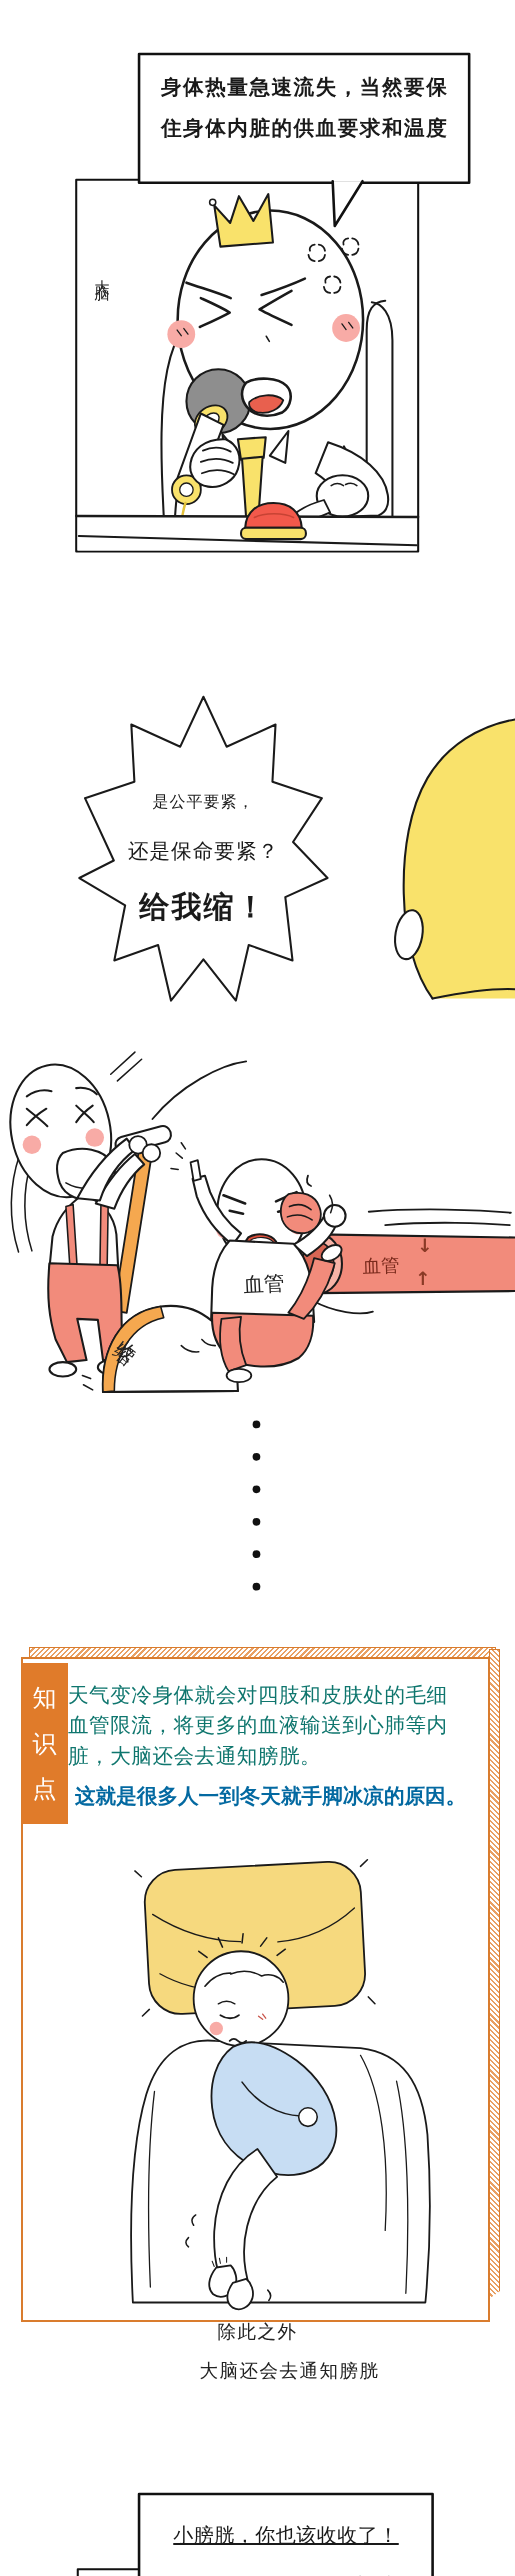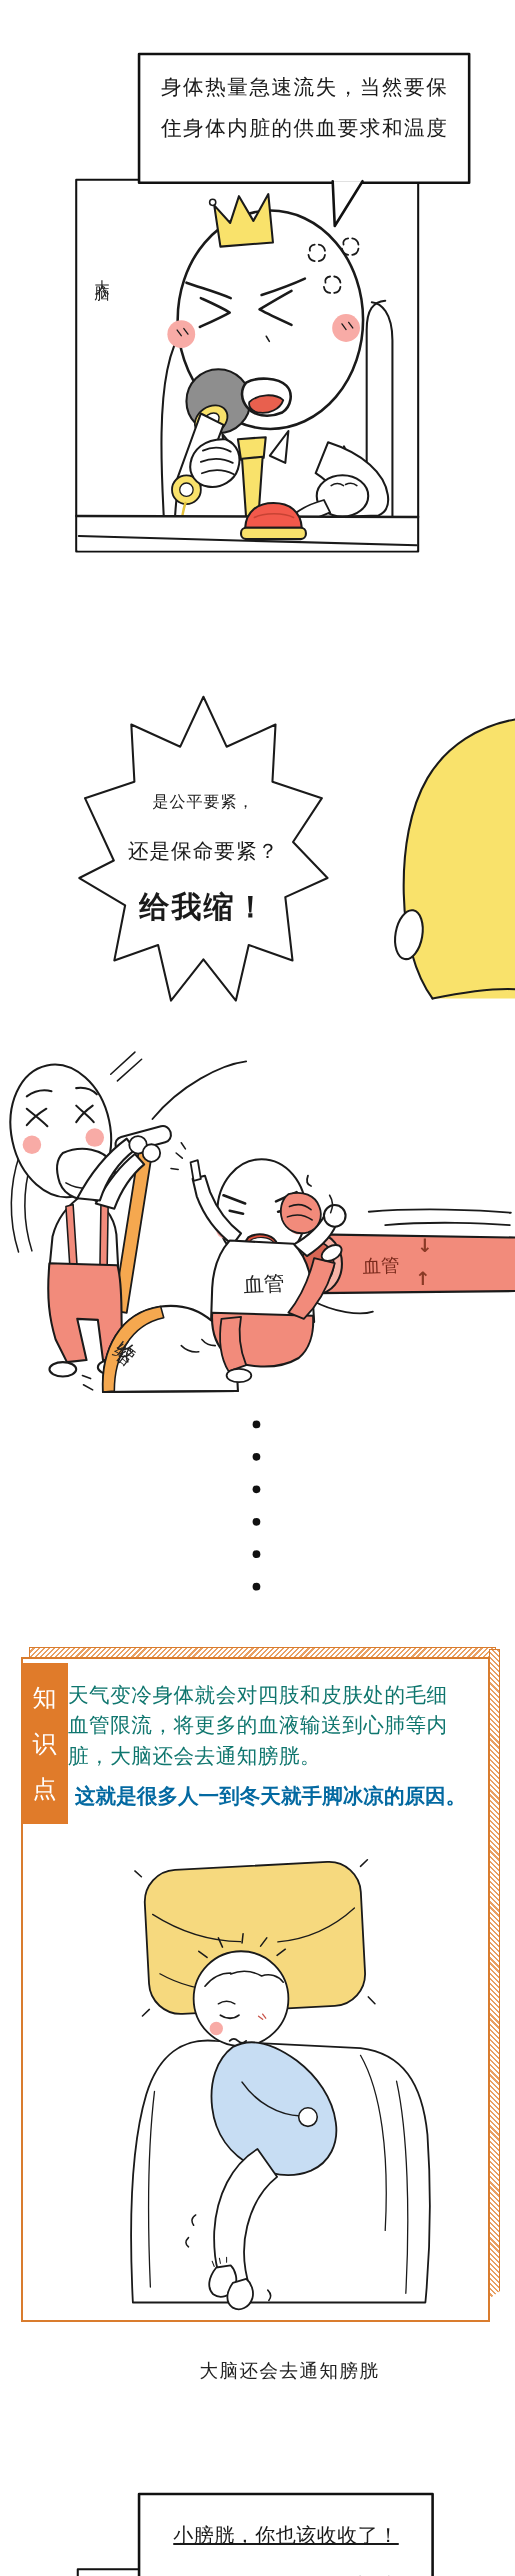--- a/index.html
+++ b/index.html
@@ -1,21 +1,21 @@
 <!DOCTYPE html>
 <html style="font-size:8.2px"><head>
 <meta charset="utf-8">
 <style>
   html,body{margin:0;padding:0;background:#ffffff;}
   .page{position:relative;width:515px;height:2991px;background:#fff;overflow:hidden;
         font-family:"DejaVu Sans","Liberation Sans",sans-serif;color:#1a1a1a;}
   .art{position:absolute;left:0;top:0;z-index:1;}
   .txt{position:absolute;z-index:3;white-space:nowrap;}
   
-  .b1{left:161px;width:299px;font-size:20.6px;letter-spacing:1.5px;font-weight:400;}
+  .b1{left:161px;width:299px;font-size:20.6px;letter-spacing:1.5px;font-weight:700;}
   .b1.l1{top:73px;} .b1.l2{top:114px;} .b1.l3{top:156px;}
   
   .vlabel{writing-mode:vertical-rl;text-orientation:upright;font-size:15.5px;letter-spacing:5.2px;color:#222;}
   .lab1{left:91px;top:267px;}
   
   .burst{left:85px;width:237px;text-align:center;}
   .burst.l1{top:792px;font-size:16px;letter-spacing:1px;font-weight:500;}
   .burst.l2{top:837px;font-size:20.6px;letter-spacing:1px;font-weight:500;}
   .burst.l3{top:887px;font-size:30px;font-weight:bold;letter-spacing:2.1px;}
   
@@ -356,18 +356,19 @@
 <div class="ktab">
   <span>知</span>
   <span>识</span>
   <span>点</span>
 </div>
 <div class="txt kpara kp1">天气变冷身体就会对四肢和皮肤处的毛细</div>
 <div class="txt kpara kp2">血管限流，将更多的血液输送到心肺等内</div>
 <div class="txt kpara kp3">脏，大脑还会去通知膀胱。</div>
 <div class="txt kbold">这就是很多人一到冬天就手脚冰凉的原因。</div>
 
+<div class="txt inter in1">除此之外</div>
 <div class="txt inter in2">大脑还会去通知膀胱</div>
 
 <div class="txt b2">小膀胱，你也该收收了！</div>
 
 </div>
 
 
 </body></html>

